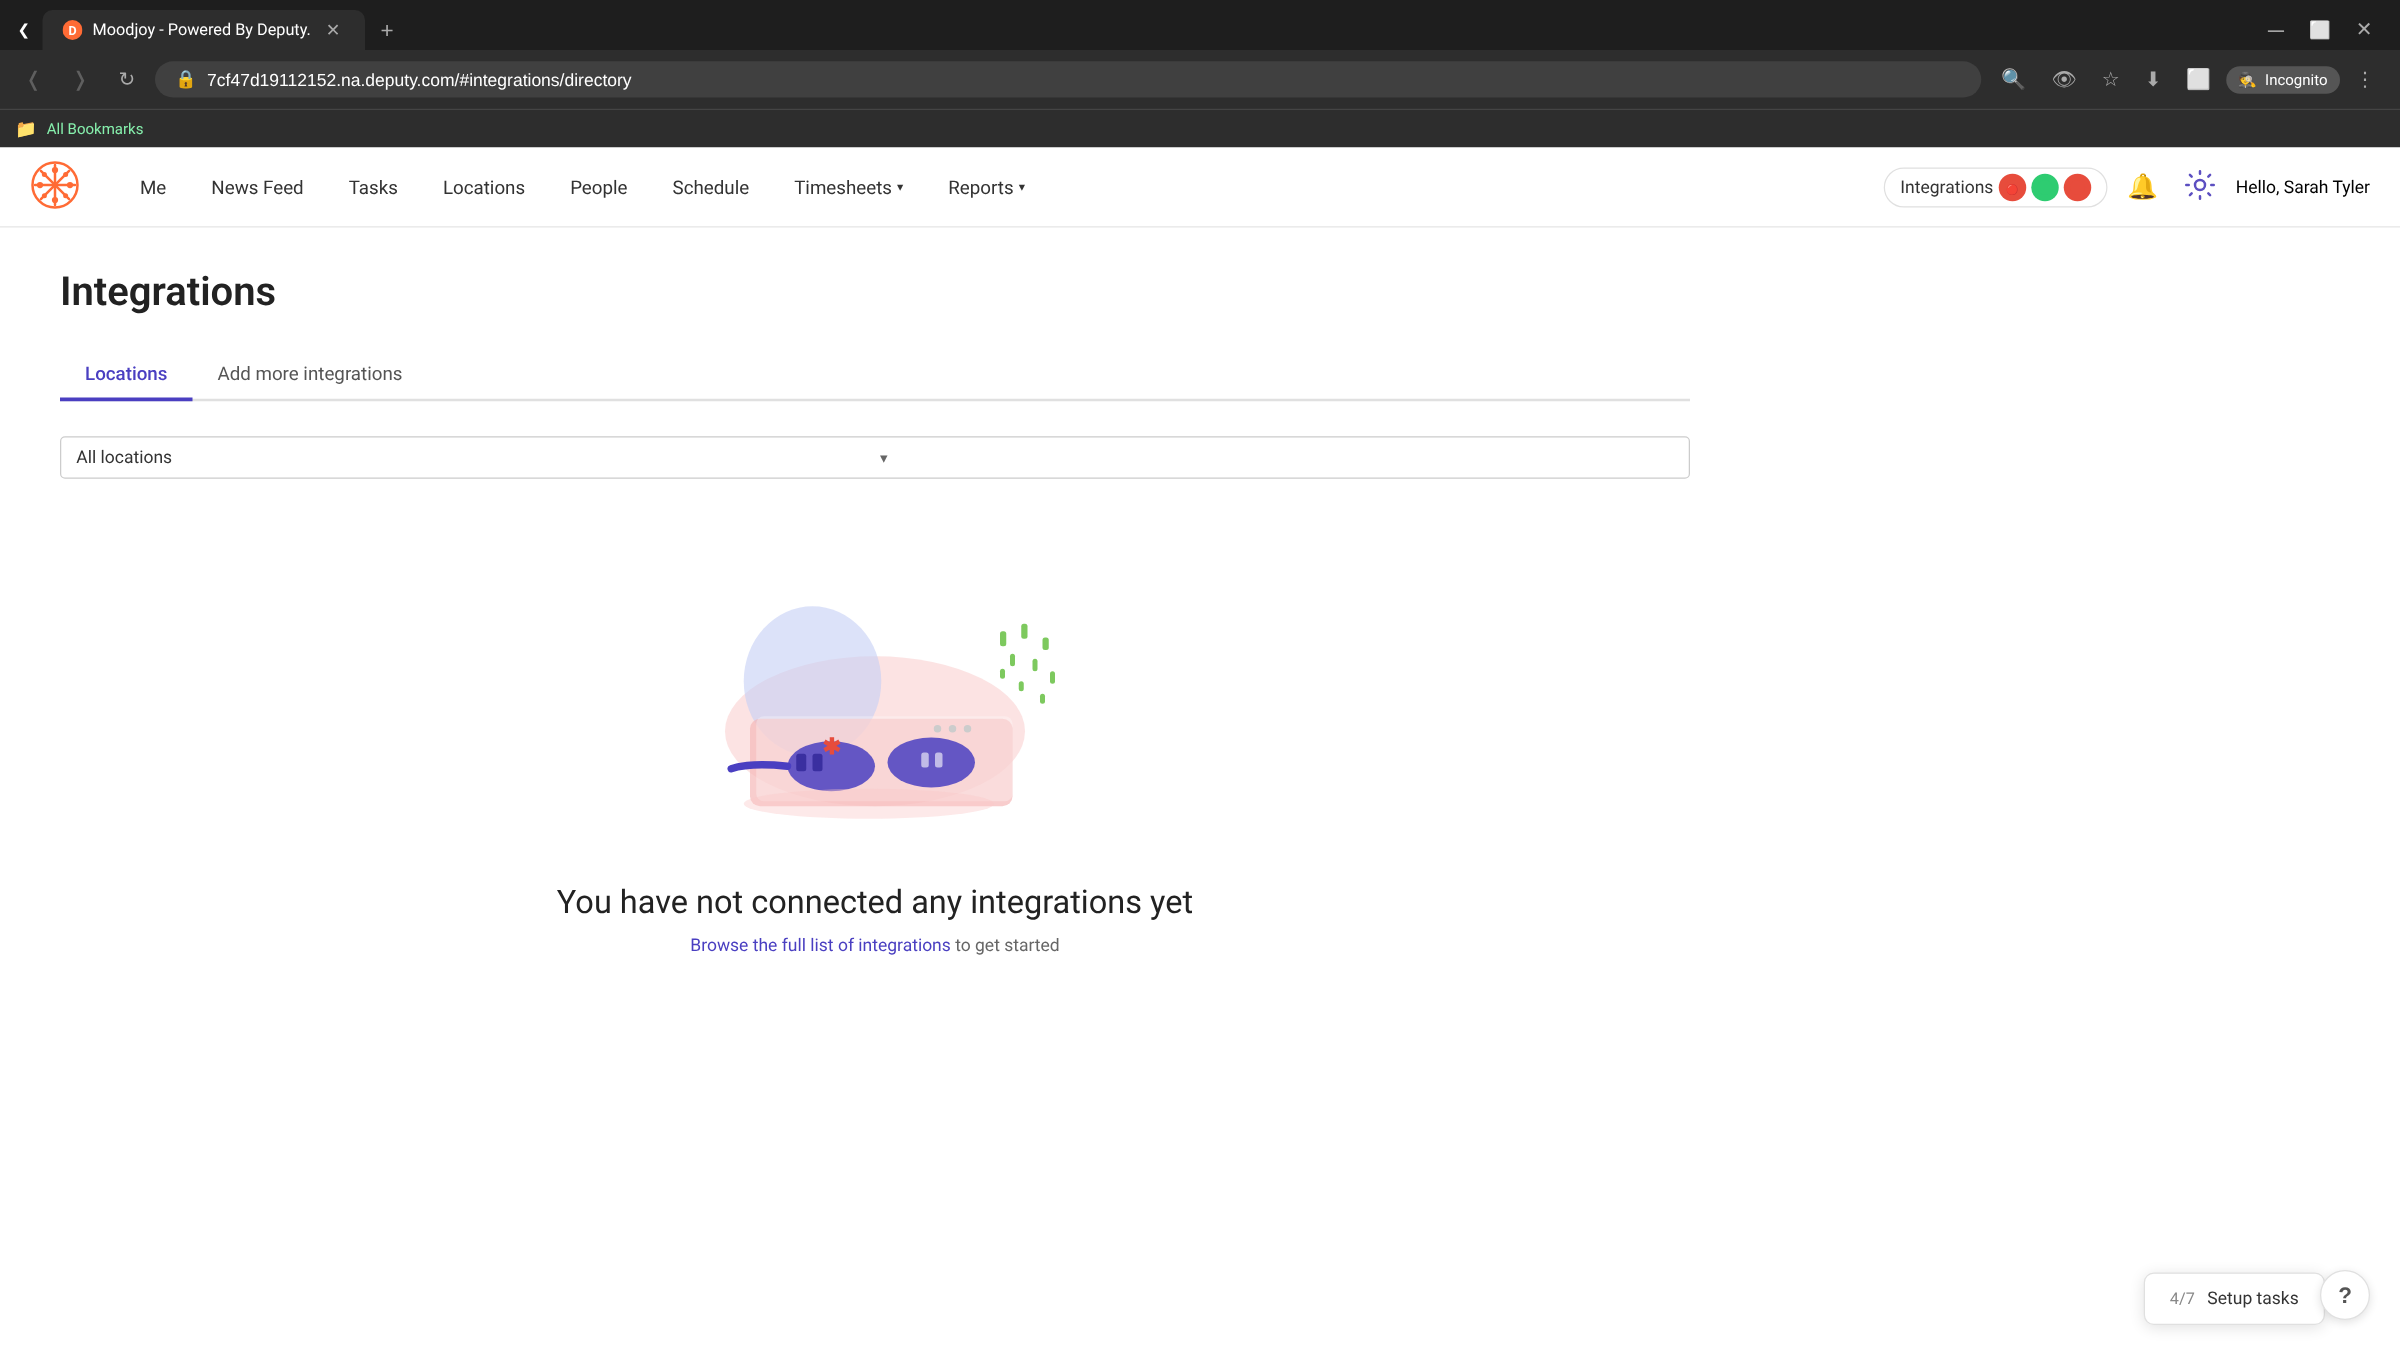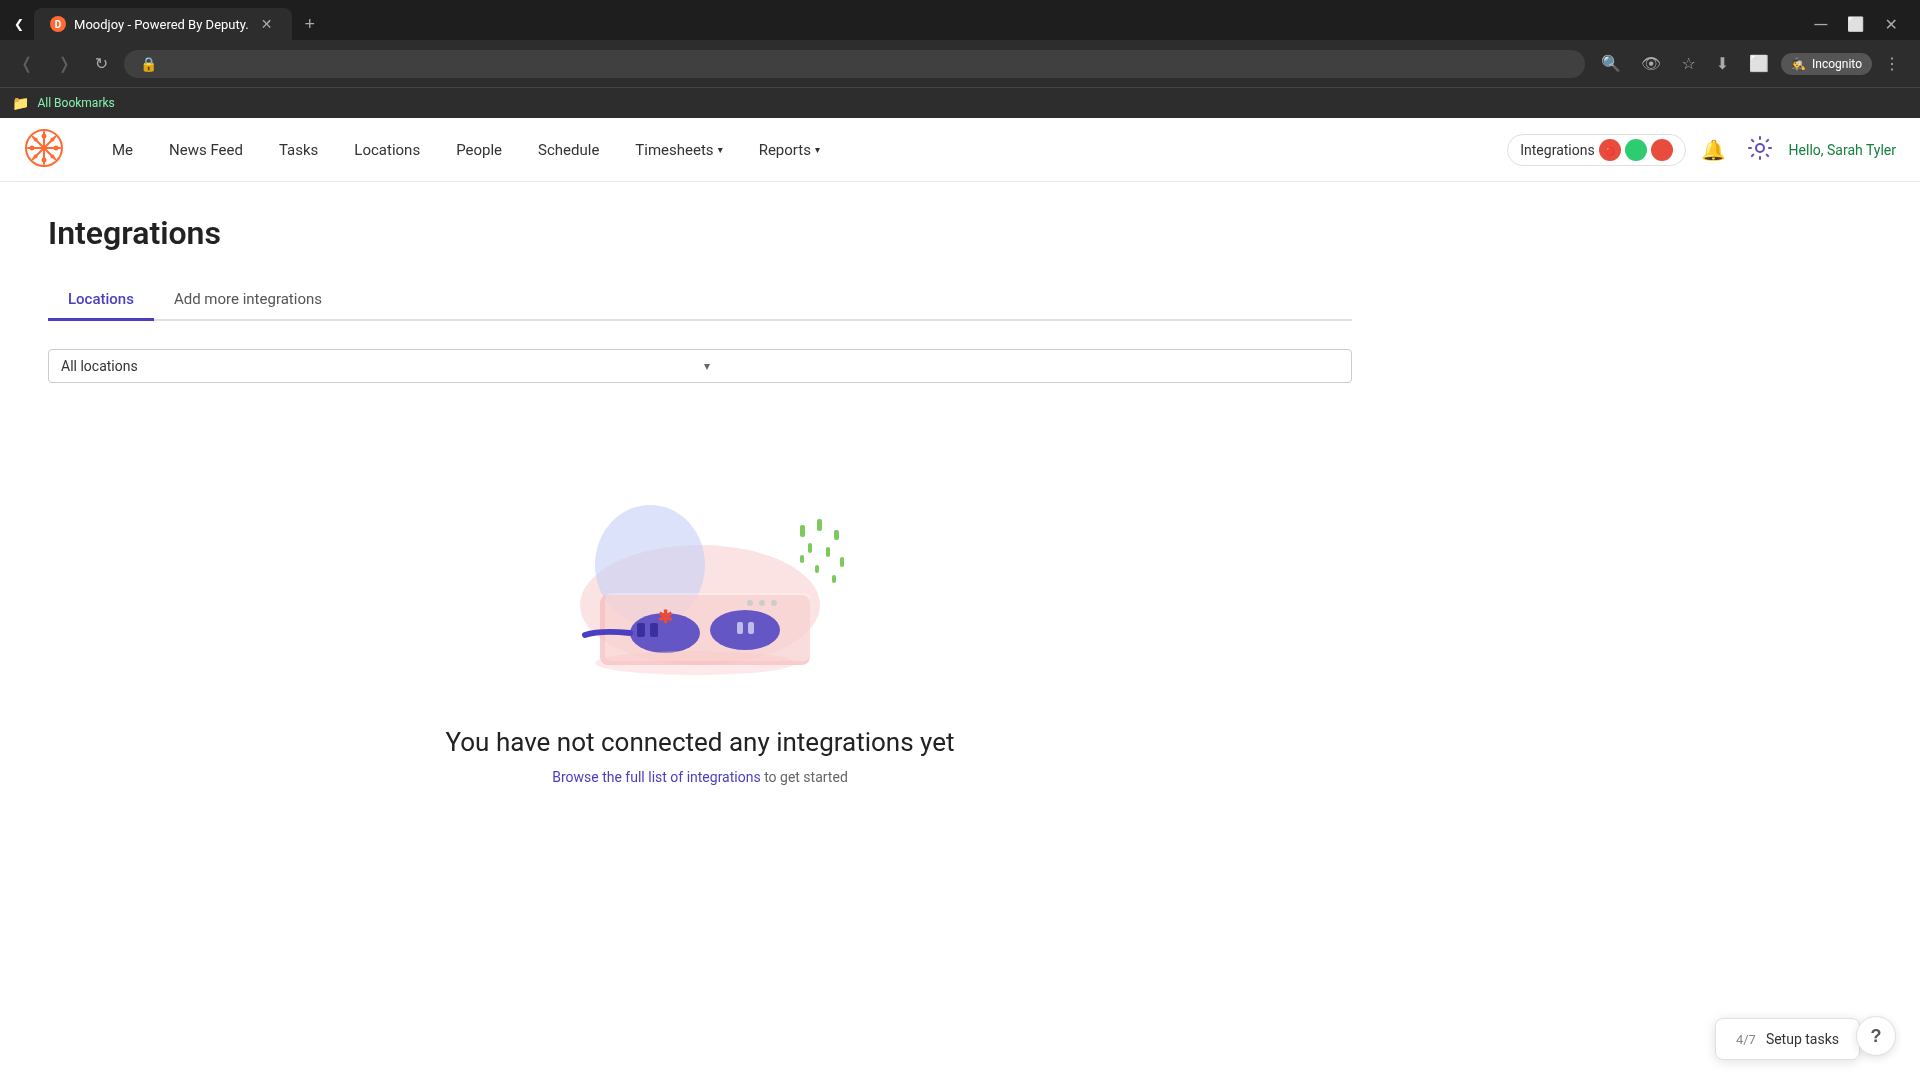--- a/index.html
+++ b/index.html
@@ -231,21 +231,21 @@
       padding: 4px;
     }
     .settings-btn {
       background: none;
       border: none;
       cursor: pointer;
       padding: 4px;
     }
     .user-greeting {
       font-size: 14px;
-      color: #15803d;
+      color: #000000;
     }
 
     
     .main-content {
       padding: 32px 48px;
       max-width: 1400px;
     }
 
     .page-title {
       font-size: 32px;
@@ -270,21 +270,21 @@
       margin-bottom: -2px;
     }
     .tab-item.active {
       color: #4a3fc1;
       border-bottom-color: #4a3fc1;
       font-weight: 500;
     }
 
     
     .filter-row {
-      margin-bottom: 52px;
+      margin-bottom: 32px;
     }
     .location-dropdown {
       display: flex;
       align-items: center;
       border: 1px solid #ccc;
       border-radius: 4px;
       padding: 8px 12px;
       font-size: 14px;
       color: #333;
       cursor: pointer;
@@ -394,20 +394,21 @@
       <button style="background:none;border:none;color:#aaa;font-size:16px;cursor:pointer;padding:2px 6px;">✕</button>
     </div>
   </div>
 
   <div class="browser-nav">
     <button class="nav-btn disabled">❬</button>
     <button class="nav-btn disabled">❭</button>
     <button class="nav-btn">↻</button>
     <div class="address-bar">
       <span class="address-icon">🔒</span>
+      <input type="text" value="7cf47d19112152.na.deputy.com/#integrations/directory" style="">
     </div>
     <div class="nav-actions">
       <button class="nav-action-btn">🔍</button>
       <button class="nav-action-btn">👁</button>
       <button class="nav-action-btn">☆</button>
       <button class="nav-action-btn">⬇</button>
       <button class="nav-action-btn">⬜</button>
       <div class="incognito-badge">
         <span>🕵</span>
         <span>Incognito</span>

